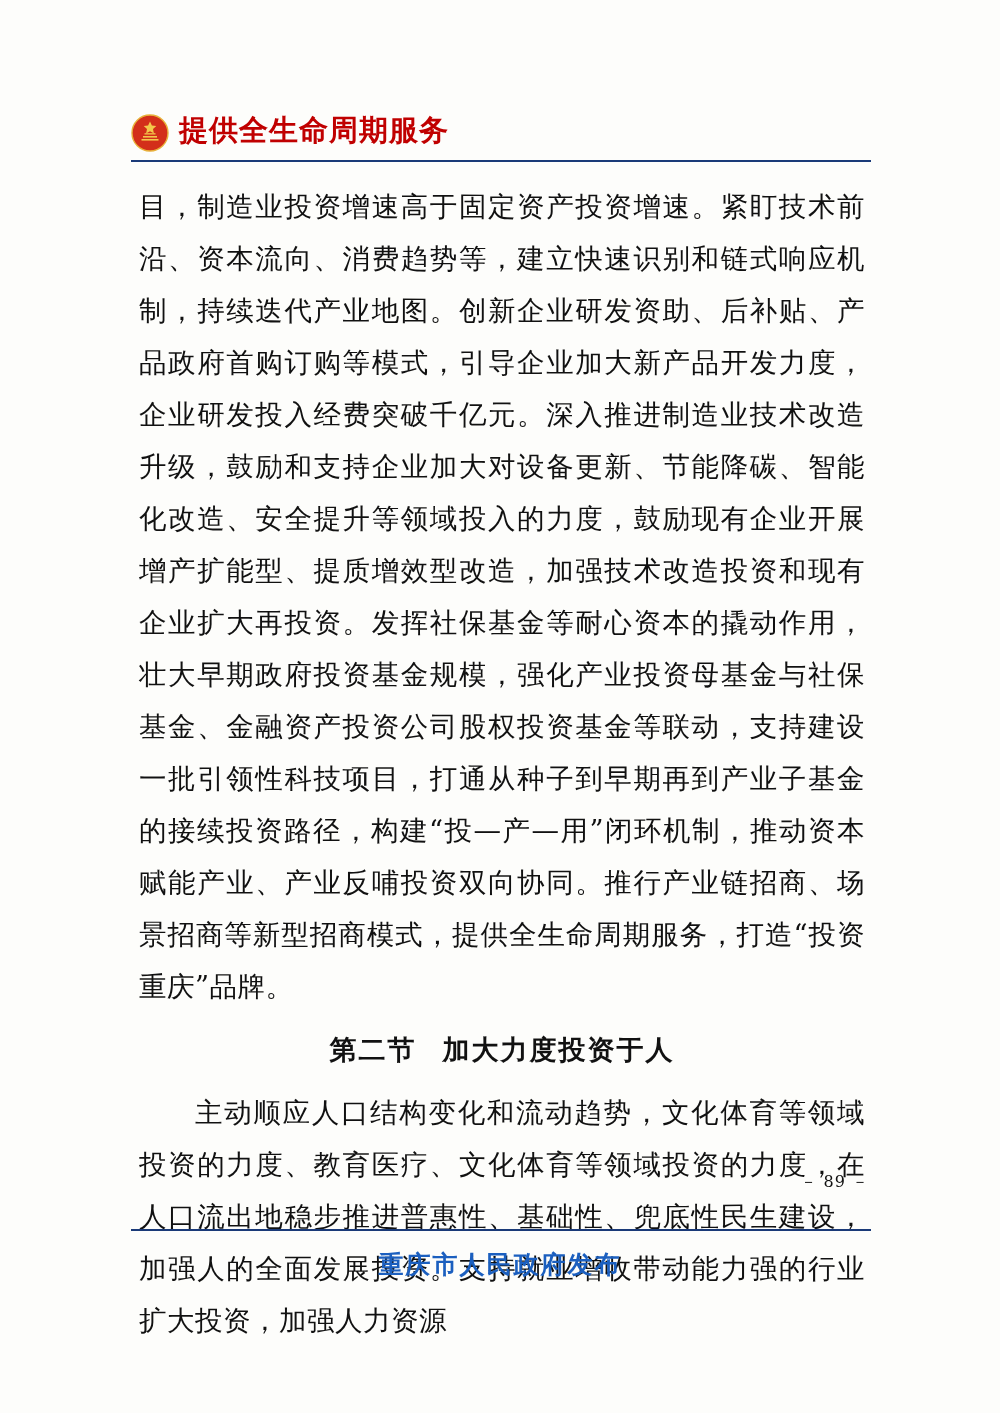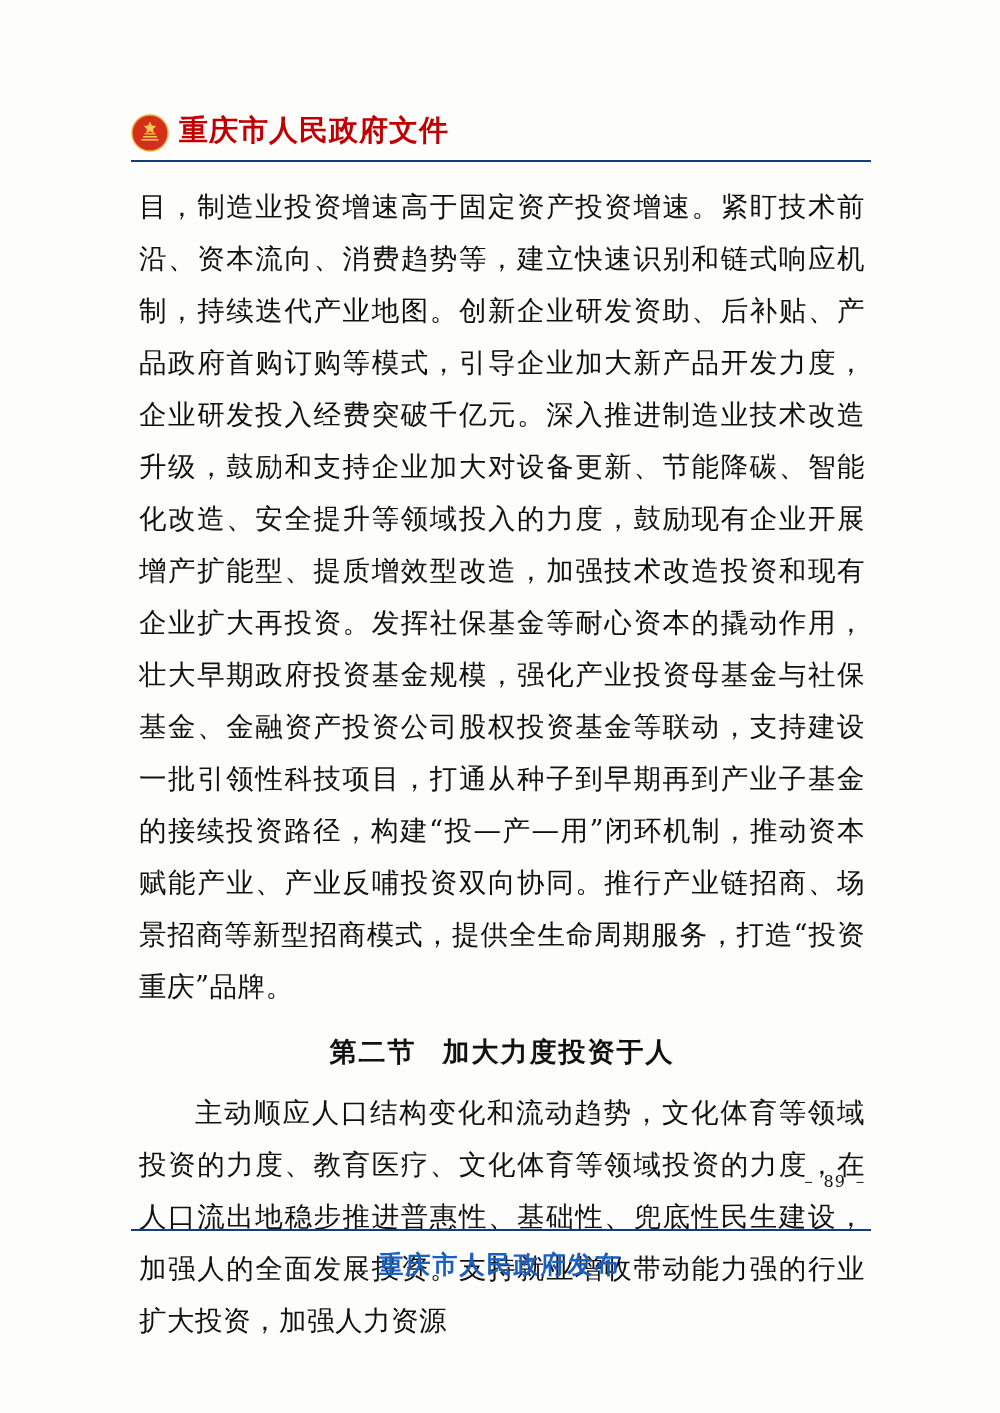--- a/index.html
+++ b/index.html
@@ -67,21 +67,21 @@
     color: #111;
     text-align: justify;
     text-justify: inter-ideograph;
     margin: 8px;
     letter-spacing: 0.5px;
   }
   .para.indent {
     text-indent: 56px;
   }
   .section-heading {
-    font-family: Liberation Serif, serif;
+    font-family: Liberation Mono, monospace;
     font-size: 27px;
     font-weight: bold;
     line-height: 52px;
     text-align: center;
     margin: 14px 0 6px 0;
     color: #111;
     letter-spacing: 2px;
   }
   .section-heading .gap {
     display: inline-block;
@@ -127,21 +127,21 @@
     <span class="emblem">
       <svg width="38" height="38" viewBox="0 0 38 38" xmlns="http://www.w3.org/2000/svg">
         <circle cx="19" cy="19" r="18" fill="#d32f1a"></circle>
         <circle cx="19" cy="19" r="18" fill="none" stroke="#e8b23a" stroke-width="1.4"></circle>
         <path d="M19 7.5 l1.9 4.1 4.4.5 -3.3 3 0.9 4.4 -3.9-2.3 -3.9 2.3 0.9-4.4 -3.3-3 4.4-.5z" fill="#f3c94b"></path>
         <path d="M12 22 h14 v1.6 h-14z" fill="#f3c94b"></path>
         <path d="M10.5 25 h17 v1.6 h-17z" fill="#f3c94b"></path>
         <path d="M13.5 19.2 h11 v1.3 h-11z" fill="#f3c94b"></path>
       </svg>
     </span>
-    <span class="header-title">重庆市人民政府文件</span>
+    <span class="header-title">提供全生命周期服务</span>
   </div>
   <div class="header-rule"></div>
 
   <div class="content">
     <p class="para">目，制造业投资增速高于固定资产投资增速。紧盯技术前沿、资本流向、消费趋势等，建立快速识别和链式响应机制，持续迭代产业地图。创新企业研发资助、后补贴、产品政府首购订购等模式，引导企业加大新产品开发力度，企业研发投入经费突破千亿元。深入推进制造业技术改造升级，鼓励和支持企业加大对设备更新、节能降碳、智能化改造、安全提升等领域投入的力度，鼓励现有企业开展增产扩能型、提质增效型改造，加强技术改造投资和现有企业扩大再投资。发挥社保基金等耐心资本的撬动作用，壮大早期政府投资基金规模，强化产业投资母基金与社保基金、金融资产投资公司股权投资基金等联动，支持建设一批引领性科技项目，打通从种子到早期再到产业子基金的接续投资路径，构建“投—产—用”闭环机制，推动资本赋能产业、产业反哺投资双向协同。推行产业链招商、场景招商等新型招商模式，提供全生命周期服务，打造“投资重庆”品牌。</p>
 
     <div class="section-heading">
       <span>第二节</span><span class="gap"></span><span>加大力度投资于人</span>
     </div>
 

